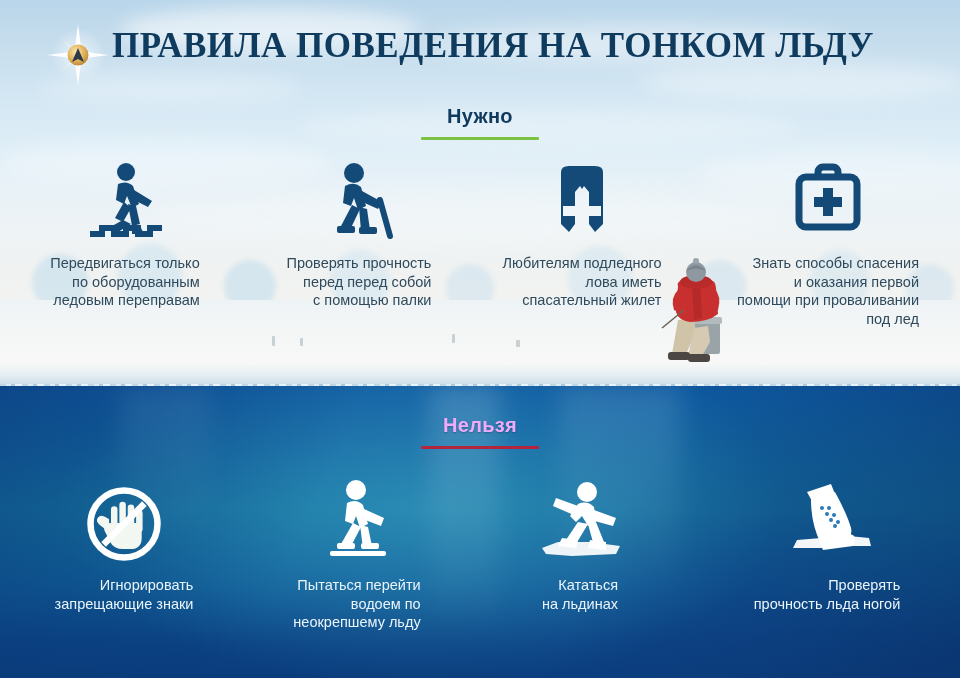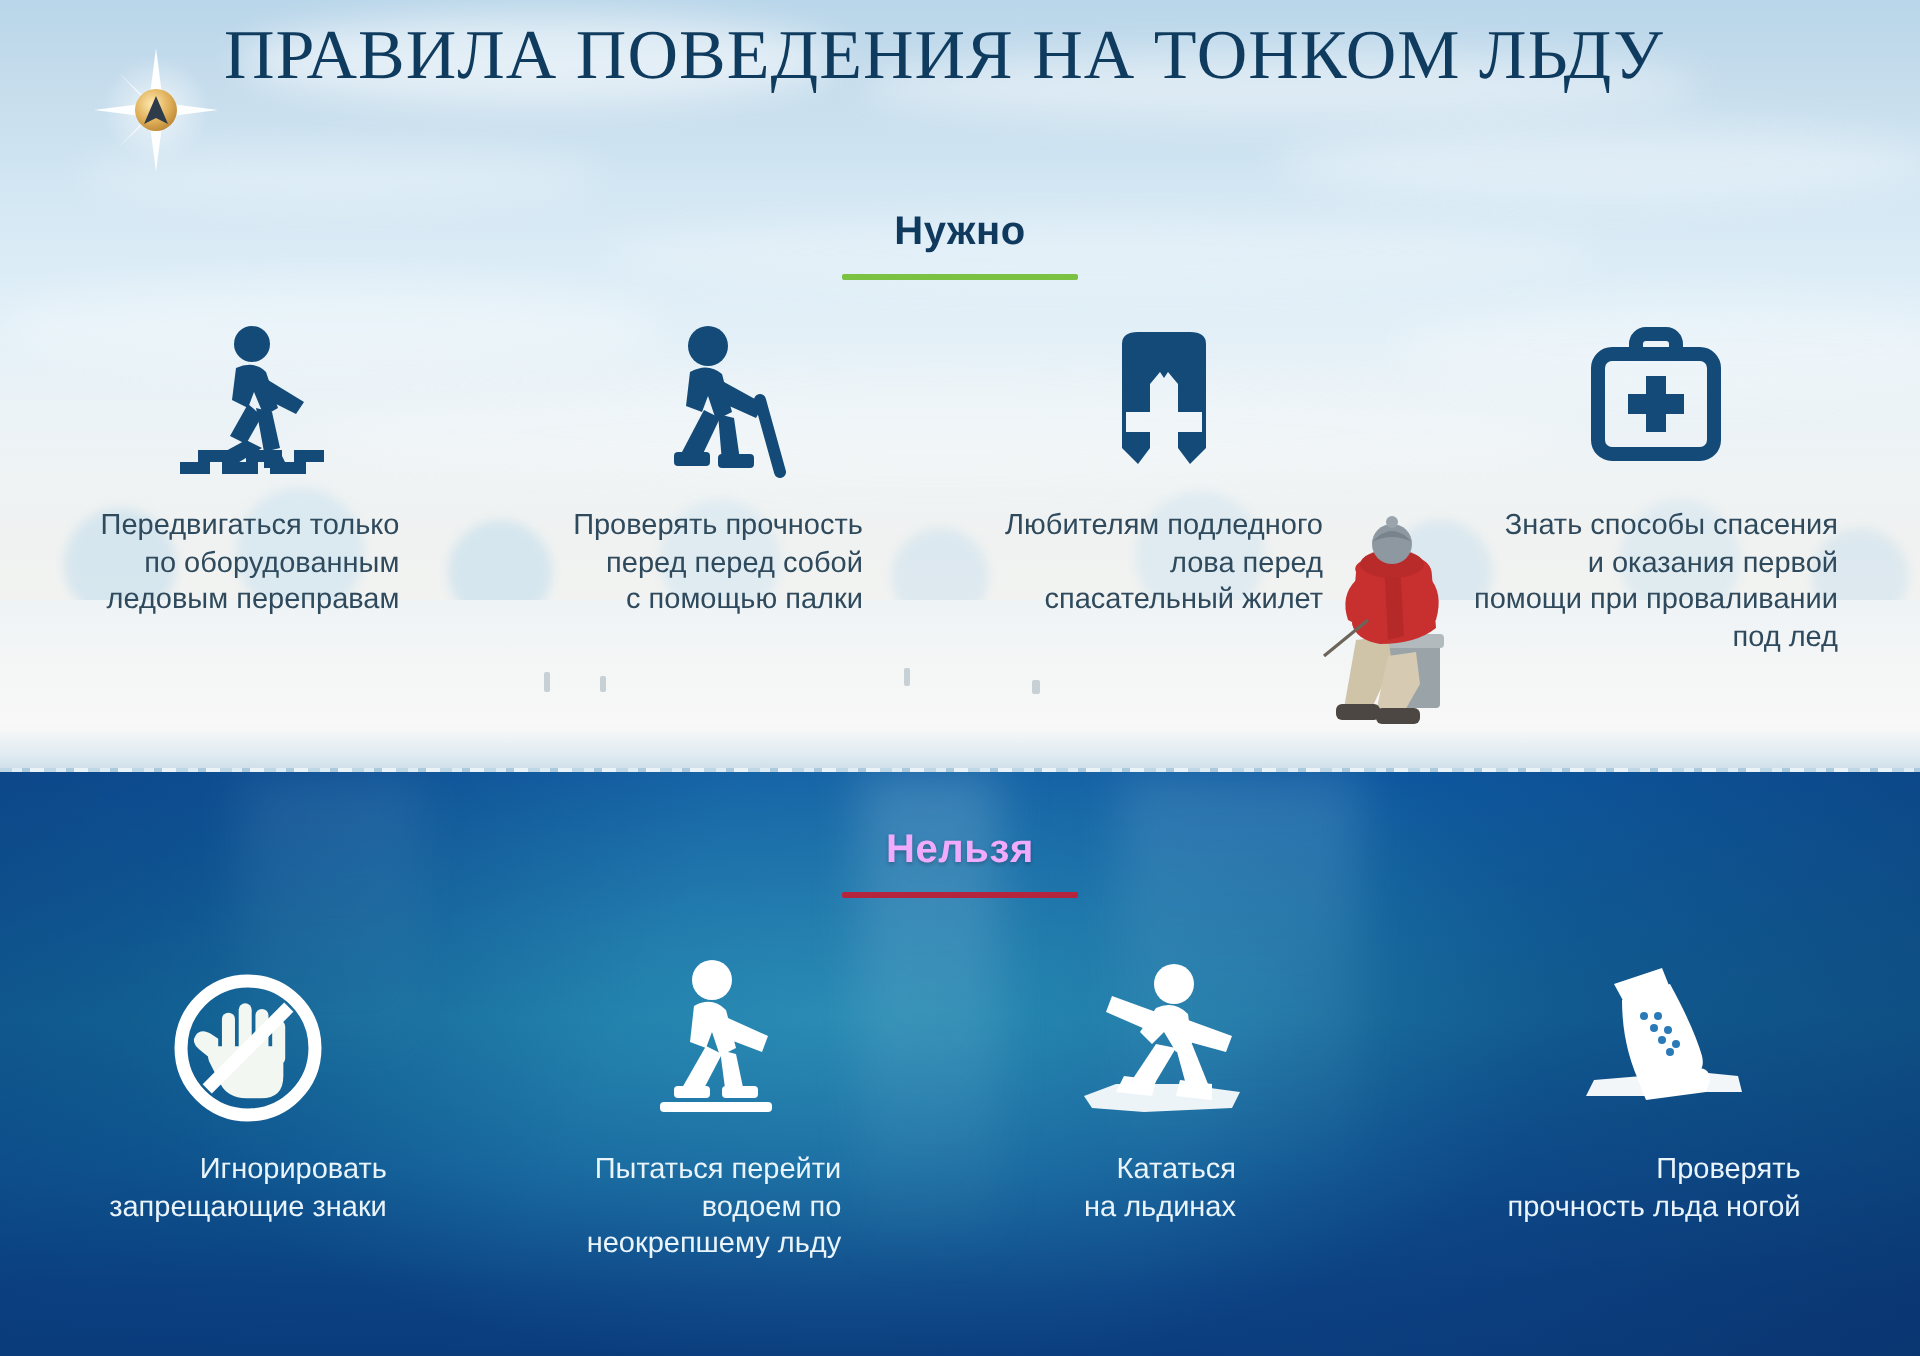--- a/index.html
+++ b/index.html
@@ -83,24 +83,24 @@
       linear-gradient(180deg,#0e58a0 0%, #11629f 18%, #14729f 42%, #0f5c96 68%, #0b4283 88%, #0a3c7c 100%);
   }
   .wgrad{position:absolute;inset:0;
     background:linear-gradient(115deg, rgba(11,58,120,.55) 0%, rgba(11,58,120,0) 34%, rgba(11,58,120,0) 62%, rgba(9,48,104,.6) 100%);}
   .beam{position:absolute;background:linear-gradient(180deg,rgba(190,225,240,.22),rgba(190,225,240,0));filter:blur(12px);}
 
   
   .header{position:absolute;left:0;top:0;width:960px;height:96px;}
   .star{position:absolute;left:47px;top:24px;width:62px;height:62px;}
   .title{
-    position:absolute;left:112px;top:8px;width:820px;
+    position:absolute;left:112px;top:26px;width:820px;
     font-family:"Liberation Serif", serif;
     font-size:35px;letter-spacing:.5px;color:#0f3b5e;
-    white-space:nowrap;font-weight:400;
+    white-space:nowrap;font-weight:700;
   }
 
   
   .sec-head{position:absolute;width:960px;text-align:center;}
   .sec-head .word{
     display:inline-block;font-size:20px;font-weight:bold;letter-spacing:.3px;
     padding-bottom:6px;line-height:1.05;
   }
   .sec-head .rule{display:block;height:3px;margin:4px auto 0;border-radius:1px;}
   #head-nuzhno{top:106px;}
@@ -283,21 +283,21 @@
         <svg viewBox="0 0 86 82" width="86" height="82" aria-hidden="true">
           <g fill="#134a77">
             <path d="M22 12 Q22 6 30 6 L41 6 L41 26 L36 32 L36 46 L24 46 L24 56 L36 56 L36 64 L30 72 L22 64 Z"></path>
             <path d="M64 12 Q64 6 56 6 L45 6 L45 26 L50 32 L50 46 L62 46 L62 56 L50 56 L50 64 L56 72 L64 64 Z"></path>
             <path d="M41 6 L45 6 L45 26 L43 29 L41 26 Z"></path>
           </g>
         </svg>
       </div>
       <div class="cap">
         <div>Любителям подледного</div>
-        <div>лова перед</div>
+        <div>лова иметь</div>
         <div>спасательный жилет</div>
       </div>
     </div>
 
     <div class="card">
       <div class="ico">
         <svg viewBox="0 0 86 82" width="86" height="82" aria-hidden="true">
           <g fill="none" stroke="#134a77" stroke-width="7">
             <path d="M33 16 V12 a5 5 0 0 1 5-5 h10 a5 5 0 0 1 5 5 v4"></path>
             <rect x="14" y="17" width="58" height="50" rx="7"></rect>

